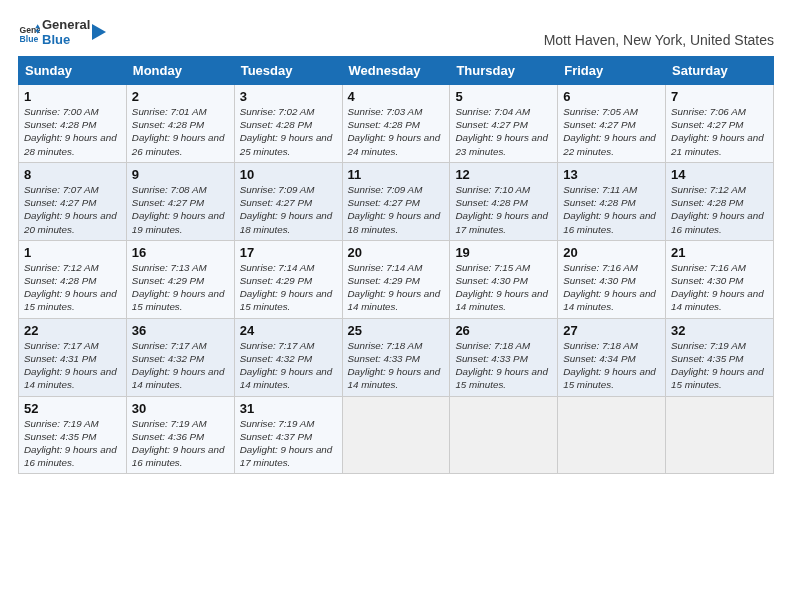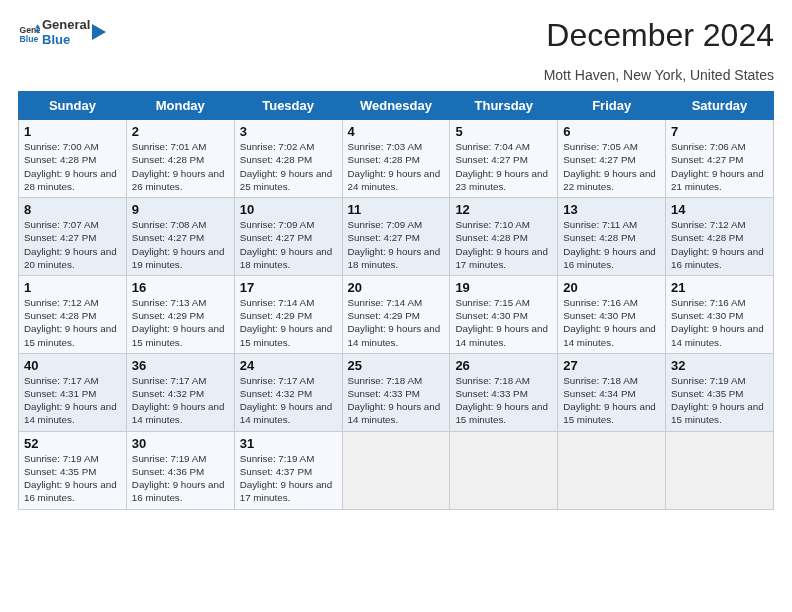--- a/index.html
+++ b/index.html
@@ -50,21 +50,21 @@
       border-collapse: collapse;
       margin-top: 8px;
       font-size: 10.5px;
     }
     .calendar thead th {
       background: #1a6eb5;
       color: #fff;
       font-size: 13px;
       font-weight: bold;
       padding: 6px 6px;
-      text-align: center;
+      text-align: left;
       border: 1px solid #1a6eb5;
     }
     .calendar tbody td {
       border: 1px solid #ccc;
       vertical-align: top;
       padding: 4px 5px;
       min-width: 100px;
       background: #fff;
     }
     .calendar tbody tr:nth-child(odd) td {
@@ -77,20 +77,21 @@
       font-size: 13px;
       font-weight: bold;
       color: #111;
       display: block;
       margin-bottom: 1px;
     }
     .day-info {
       font-size: 9.8px;
       color: #333;
       line-height: 1.35;
+      font-style: italic;
     }
     .empty-cell {
       background: #f0f0f0 !important;
     }
   </style>
 </head>
 <body>
 
 <div class="page">
   <div class="header-row">
@@ -103,21 +104,20 @@
       </svg>
       <div>
         <div style="font-size:13px;font-weight:bold;color:#333;line-height:1.15;">General</div>
         <div style="font-size:13px;font-weight:bold;color:#1a6eb5;line-height:1.15;">Blue</div>
       </div>
       <svg width="16" height="28" viewBox="0 0 16 28">
         <polygon points="0,5 14,13 0,21" fill="#1a6eb5"></polygon>
       </svg>
     </div>
     <div class="title-block">
-      <div class="main-title">December 2024</div>
       <div class="subtitle">Mott Haven, New York, United States</div>
     </div>
   </div>
 
   <table class="calendar">
     <thead>
       <tr>
       <th>Sunday</th>
           <th>Monday</th>
           <th>Tuesday</th>
@@ -213,21 +213,21 @@
             <span class="day-num">20</span>
             <div class="day-info">Sunrise: 7:16 AM<br>Sunset: 4:30 PM<br>Daylight: 9 hours and 14 minutes.</div>
           </td>
           <td>
             <span class="day-num">21</span>
             <div class="day-info">Sunrise: 7:16 AM<br>Sunset: 4:30 PM<br>Daylight: 9 hours and 14 minutes.</div>
           </td>
         </tr>
         <tr>
           <td>
-            <span class="day-num">40</span>
+            <span class="day-num">22</span>
             <div class="day-info">Sunrise: 7:17 AM<br>Sunset: 4:31 PM<br>Daylight: 9 hours and 14 minutes.</div>
           </td>
           <td>
             <span class="day-num">36</span>
             <div class="day-info">Sunrise: 7:17 AM<br>Sunset: 4:32 PM<br>Daylight: 9 hours and 14 minutes.</div>
           </td>
           <td>
             <span class="day-num">24</span>
             <div class="day-info">Sunrise: 7:17 AM<br>Sunset: 4:32 PM<br>Daylight: 9 hours and 14 minutes.</div>
           </td>

